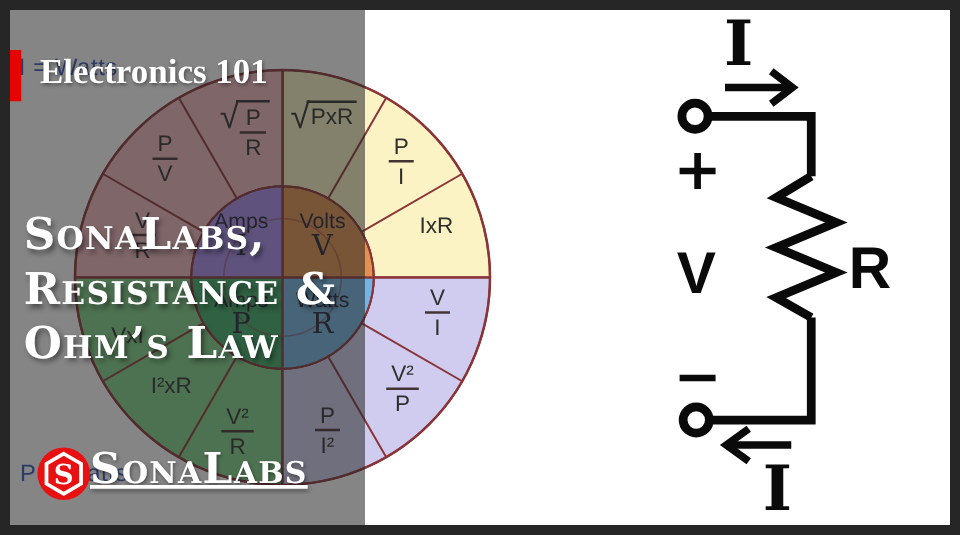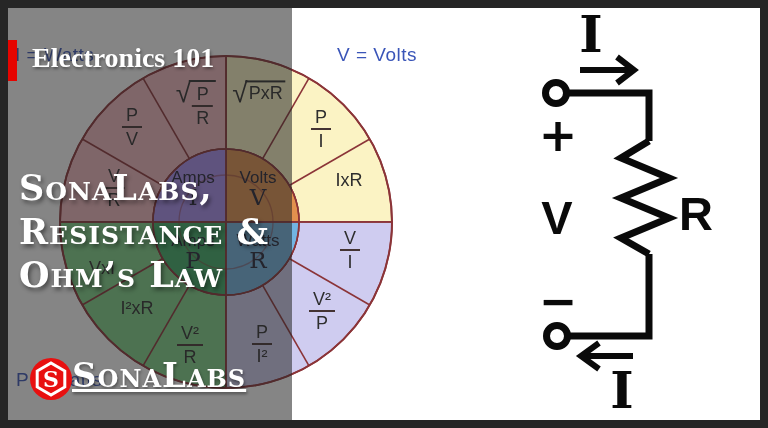--- a/index.html
+++ b/index.html
@@ -96,21 +96,20 @@
         <text x="558" y="151" font-family="DejaVu Sans,sans-serif" font-size="46" font-weight="bold">+</text>
         <text x="557" y="234" font-family="Liberation Sans,sans-serif" font-size="47" font-weight="bold">V</text>
         <text x="696" y="230" font-family="Liberation Sans,sans-serif" font-size="47" font-weight="bold">R</text>
         <text x="558" y="317" font-family="DejaVu Sans,sans-serif" font-size="46" font-weight="bold">−</text>
         <text x="622" y="408" font-family="DejaVu Serif,serif" font-size="50" font-weight="bold">I</text>
       </g>
     </g>
   </svg>
 
   <div class="corner-label" style="left:15px;top:44px">I = Watts</div>
-  <div class="corner-label" style="left:337px;top:44px">V = Volts</div>
   <div class="corner-label" style="left:16px;top:369px">P = Watts</div>
 
   <div class="formula" style="left:196px;top:104px">
     <span class="sqrt">
         <span class="rad">√</span>
         <span class="ovl"><span class="frac"><span class="num">P</span><span class="den">R</span></span></span>
       </span>
   </div>
   <div class="formula" style="left:259px;top:93px">
     <span class="sqrt">

